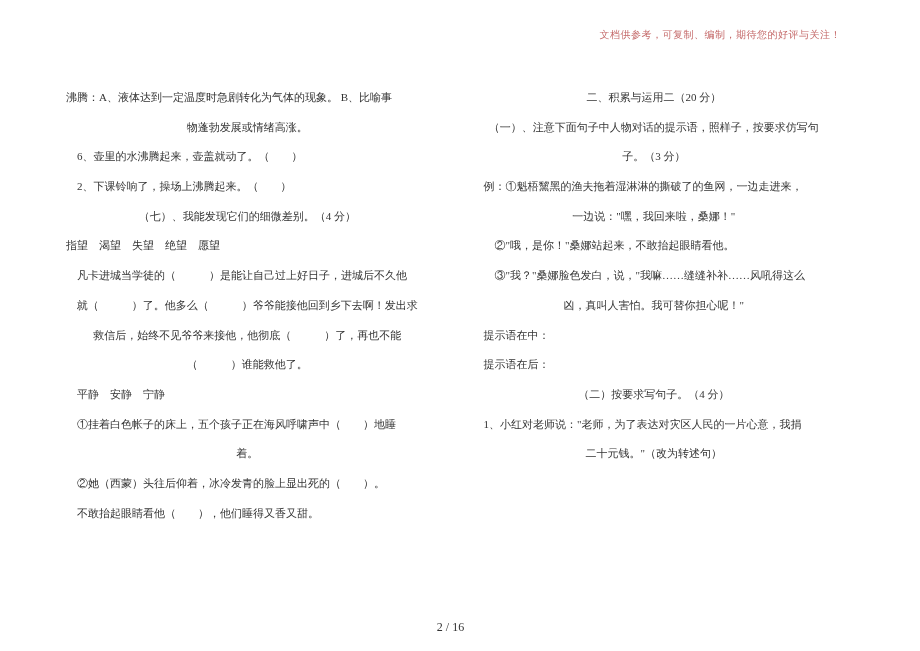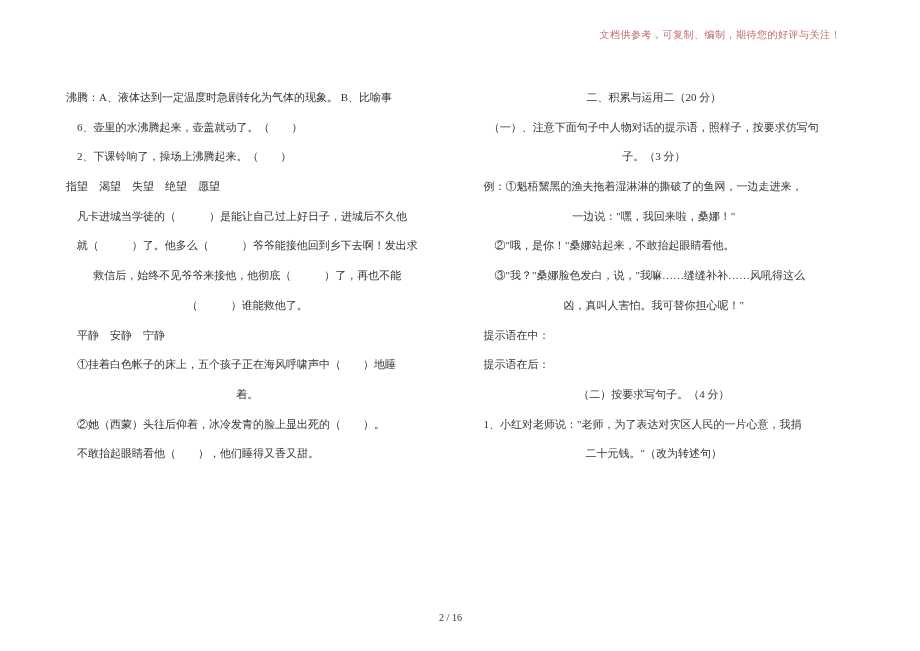--- a/index.html
+++ b/index.html
@@ -52,39 +52,41 @@
     }
     .indent3 {
       text-indent: 3em;
     }
     .no-indent {
       text-indent: 0;
       text-align: center;
     }
     .footer {
       position: absolute;
-      bottom: 28px;
+      bottom: 16px;
       left: 0;
       right: 0;
       text-align: center;
-      font-size: 10px;
+      font-size: 12px;
       color: #333;
     }
   </style>
 </head>
 <body>
 
 <div class="page">
   <div class="header-note">文档供参考，可复制、编制，期待您的好评与关注！</div>
 
   <div class="columns">
     <div class="col">
       <p class="indent1">沸腾：A、液体达到一定温度时急剧转化为气体的现象。 B、比喻事</p>
+      <p class="no-indent">物蓬勃发展或情绪高涨。</p>
       <p class="indent2">6、壶里的水沸腾起来，壶盖就动了。（　　）</p>
       <p class="indent2">2、下课铃响了，操场上沸腾起来。（　　）</p>
+      <p class="no-indent">（七）、我能发现它们的细微差别。（4 分）</p>
       <p class="indent1">指望　渴望　失望　绝望　愿望</p>
       <p class="indent2">凡卡进城当学徒的（　　　）是能让自己过上好日子，进城后不久他</p>
       <p class="no-indent">就（　　　）了。他多么（　　　）爷爷能接他回到乡下去啊！发出求</p>
       <p class="no-indent">救信后，始终不见爷爷来接他，他彻底（　　　）了，再也不能</p>
       <p class="no-indent">（　　　）谁能救他了。</p>
       <p class="indent2">平静　安静　宁静</p>
       <p class="indent2">①挂着白色帐子的床上，五个孩子正在海风呼啸声中（　　）地睡</p>
       <p class="no-indent">着。</p>
       <p class="indent2">②她（西蒙）头往后仰着，冰冷发青的脸上显出死的（　　）。</p>
       <p class="indent2">不敢抬起眼睛看他（　　），他们睡得又香又甜。</p>

